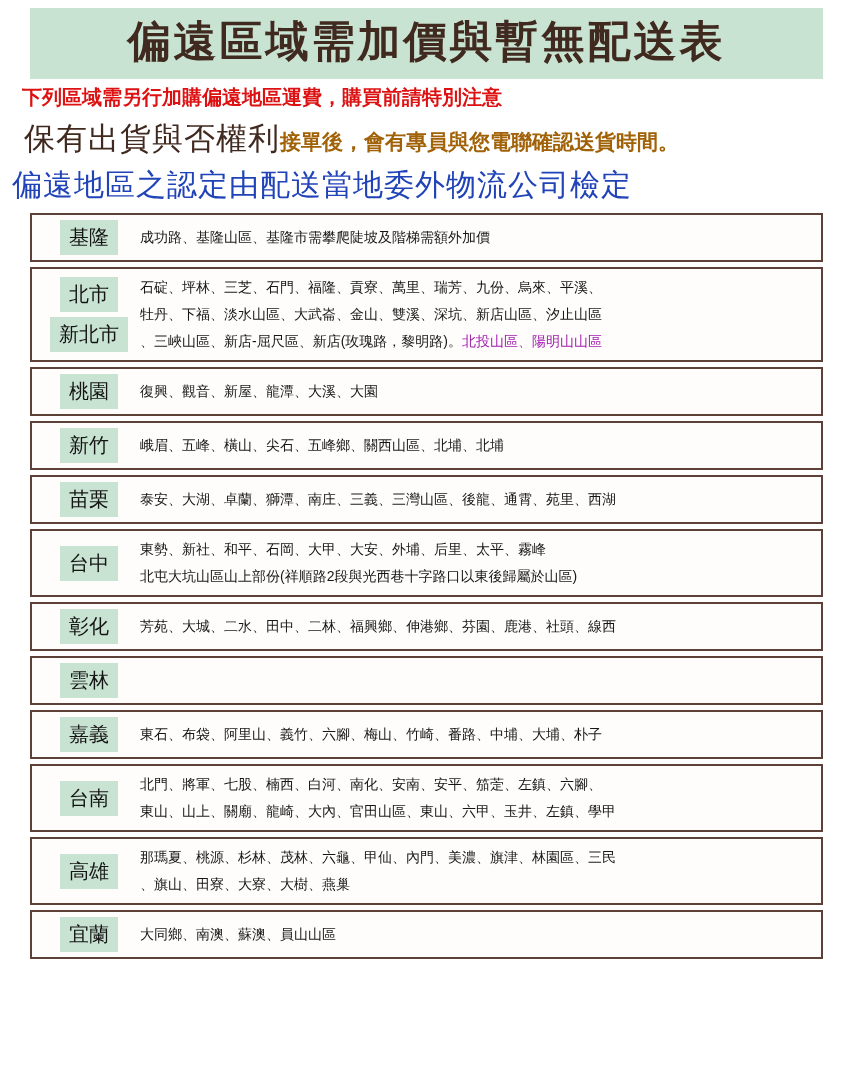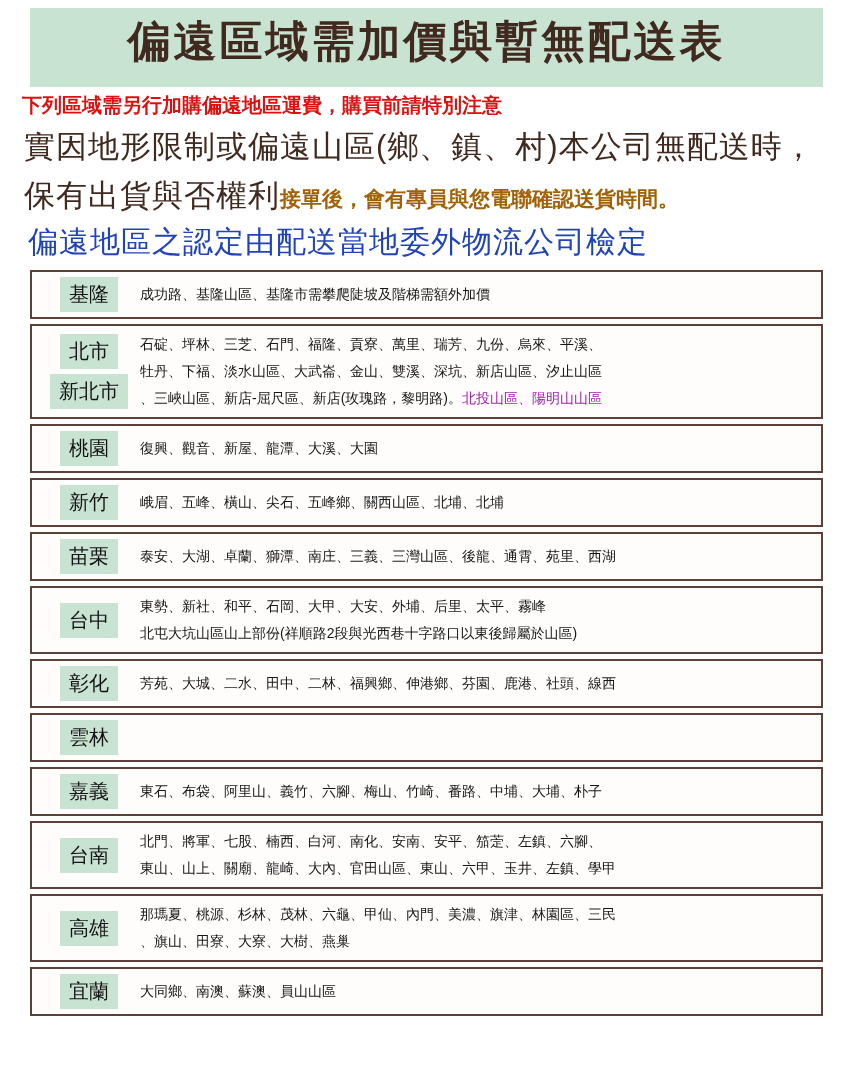--- a/index.html
+++ b/index.html
@@ -11,21 +11,21 @@
     overflow: hidden;
   }
   .title-bar {
     margin: 8px 27px 0 30px;
     background: #c9e3d2;
     color: #40291e;
     font-size: 43px;
     font-weight: bold;
     letter-spacing: 3px;
     text-align: center;
-    padding: 5px 0 16px 0;
+    padding: 5px 0 8px 0;
   }
   .notice-red {
     margin: 5px 0 0 22px;
     color: #dd1111;
     font-family: "Liberation Serif", serif;
     font-weight: bold;
     font-size: 20px;
   }
   .policy-line {
     margin: 7px 0 0 24px;
@@ -35,21 +35,21 @@
     white-space: nowrap;
   }
   .policy-line .inline-red {
     color: #a16207;
     font-family: "Liberation Serif", serif;
     font-weight: bold;
     font-size: 21px;
     letter-spacing: 0;
   }
   .blue-note {
-    margin: 5px 0 7px 28px;
+    margin: 5px 0 7px 12px;
     color: #2143b8;
     font-size: 30px;
     letter-spacing: 1px;
   }
   .region-table { margin: 0 27px 0 30px; }
   .row {
     display: flex;
     align-items: center;
     border: 2px solid #5d4037;
     margin-bottom: 5px;
@@ -84,21 +84,20 @@
   .gray-suffix { color: #a21caf; }
 </style>
 </head>
 <body>
 
 <div>
   <div class="title-bar">偏遠區域需加價與暫無配送表</div>
 
   <div class="notice-red">下列區域需另行加購偏遠地區運費，購買前請特別注意</div>
 
-  <div class="policy-line">實因地形限制或偏遠山區(鄉、鎮、村)本公司無配送時，</div>
 
   <div class="policy-line"><span>保有出貨與否權利</span><span class="inline-red">接單後，會有專員與您電聯確認送貨時間。</span></div>
 
   <div class="blue-note">偏遠地區之認定由配送當地委外物流公司檢定</div>
 
   <div class="region-table" id="region-table">
       <div class="row">
         <div class="label-col">
           <div class="label-box">基隆</div>
         </div>

